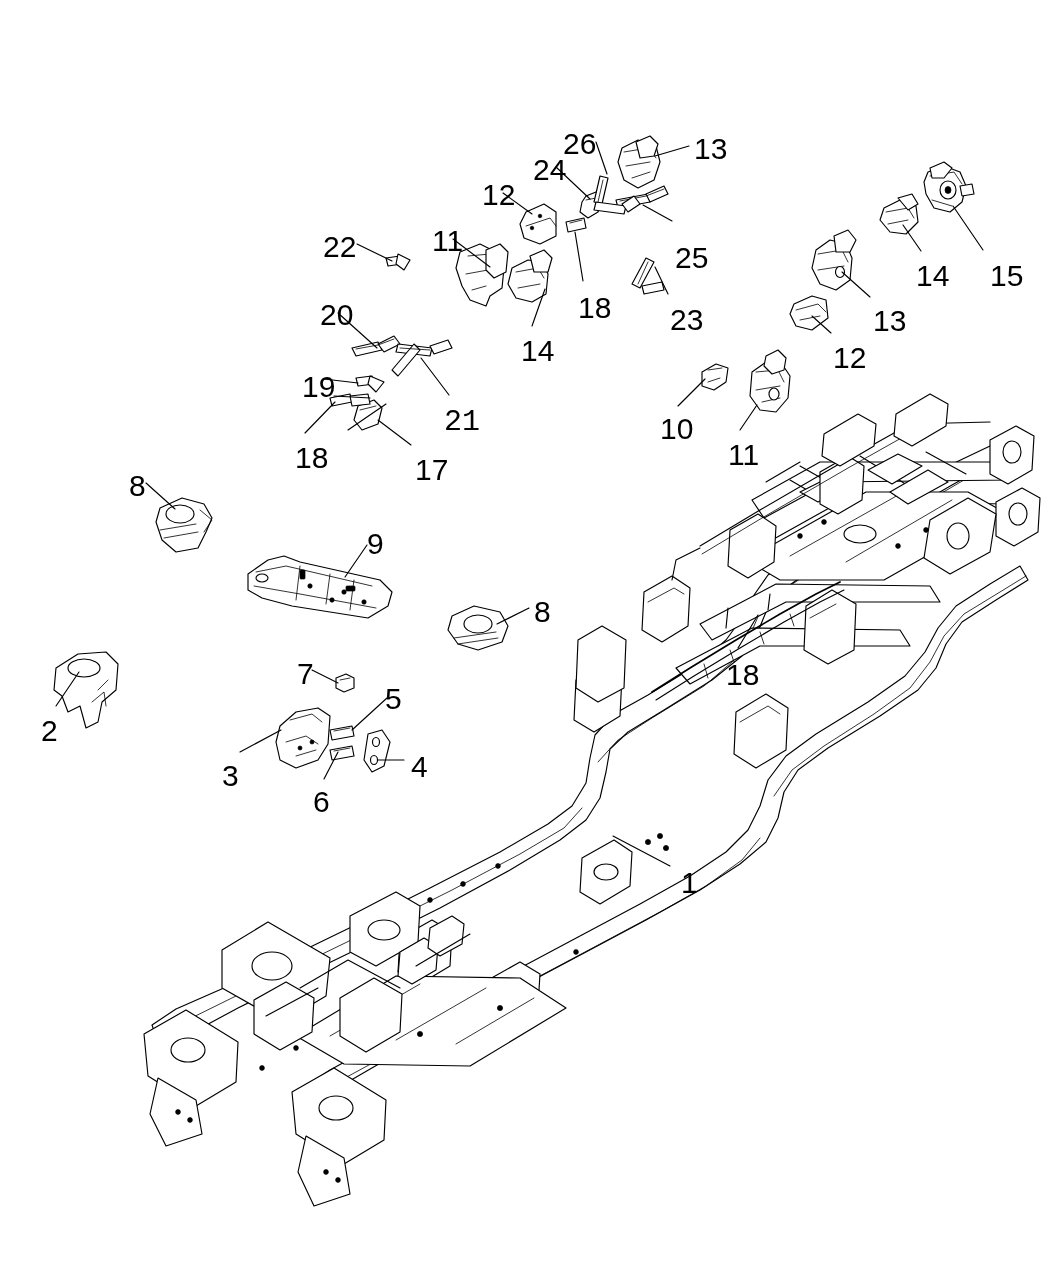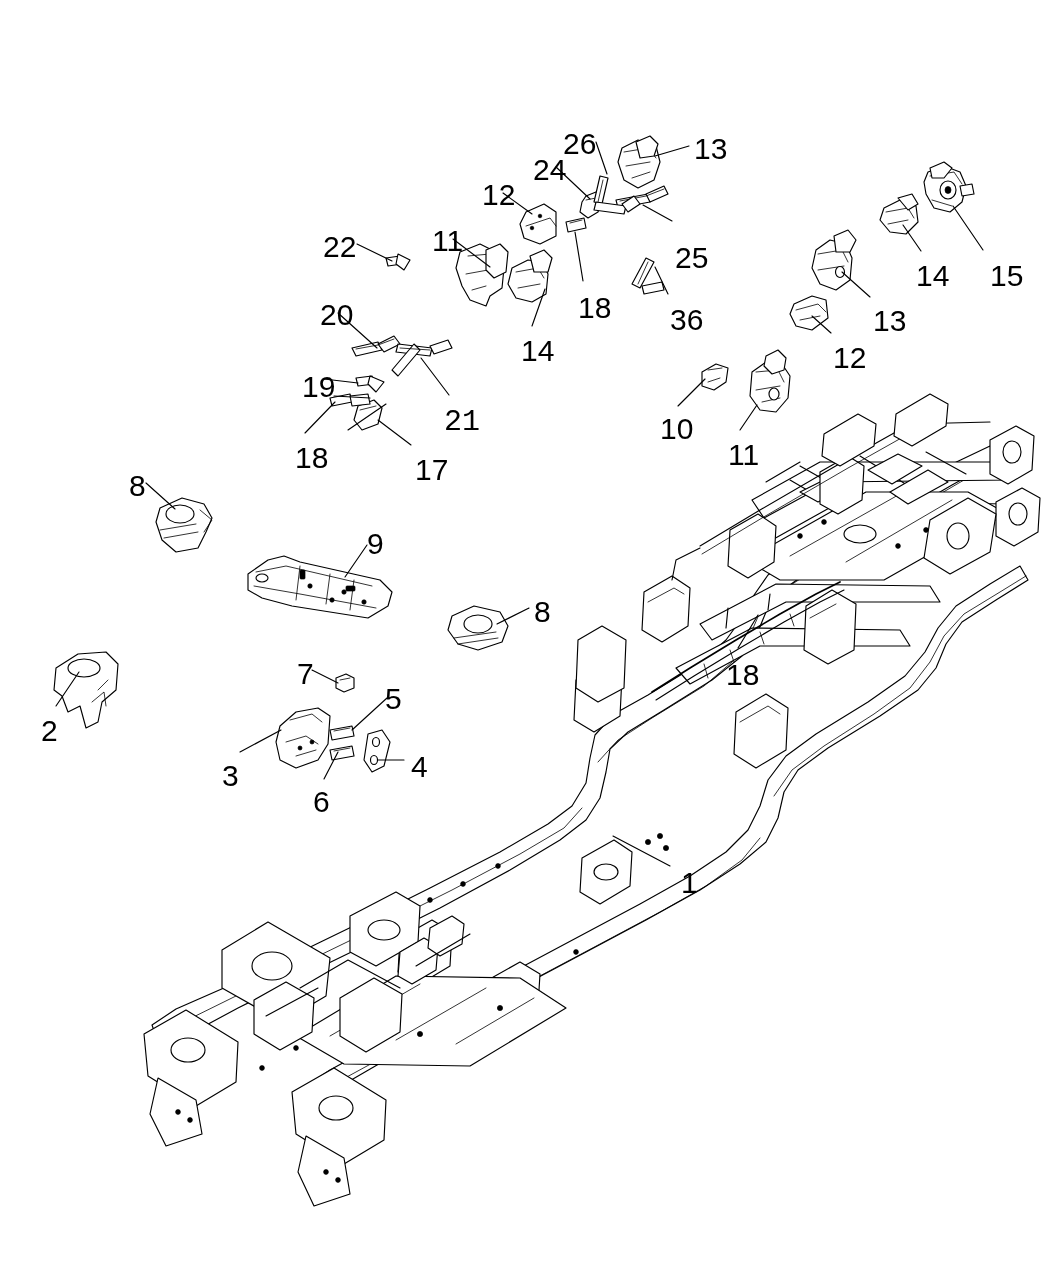--- a/index.html
+++ b/index.html
@@ -503,20 +503,20 @@
       <div class="callout-label" style="left: 521px; top: 336px;">14</div>
       <div class="callout-label" style="left: 916px; top: 261px;">14</div>
       <div class="callout-label" style="left: 990px; top: 261px;">15</div>
       <div class="callout-label" style="left: 578px; top: 293px;">18</div>
       <div class="callout-label" style="left: 415px; top: 455px;">17</div>
       <div class="callout-label" style="left: 295px; top: 443px;">18</div>
       <div class="callout-label" style="left: 302px; top: 372px;">19</div>
       <div class="callout-label" style="left: 320px; top: 300px;">20</div>
       <div class="callout-label" style="left: 444px; top: 407px; font-family: Liberation Mono, monospace;">21</div>
       <div class="callout-label" style="left: 323px; top: 232px;">22</div>
-      <div class="callout-label" style="left: 670px; top: 305px;">36</div>
+      <div class="callout-label" style="left: 670px; top: 305px;">23</div>
       <div class="callout-label" style="left: 533px; top: 155px;">24</div>
       <div class="callout-label" style="left: 675px; top: 243px;">25</div>
       <div class="callout-label" style="left: 563px; top: 129px;">26</div>
       <div class="callout-label" style="left: 726px; top: 660px;">18</div>
     </div>
 
 </div>
 
 </body></html>

